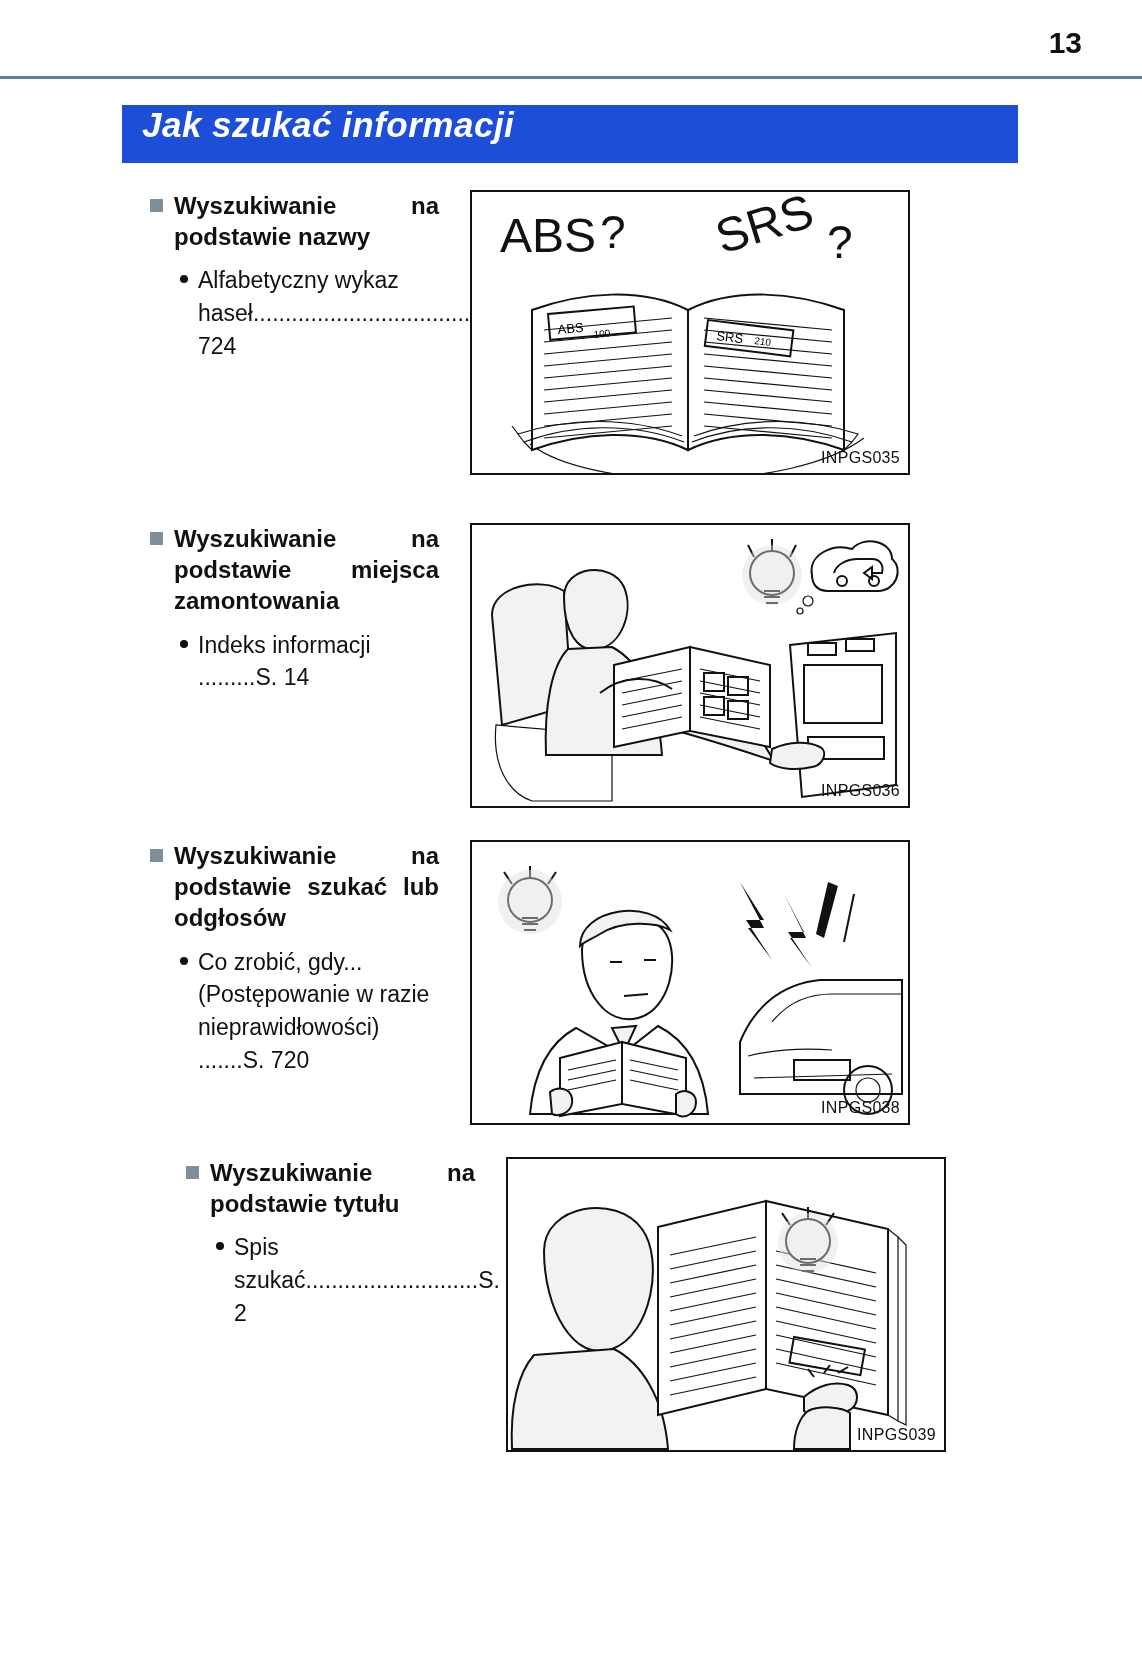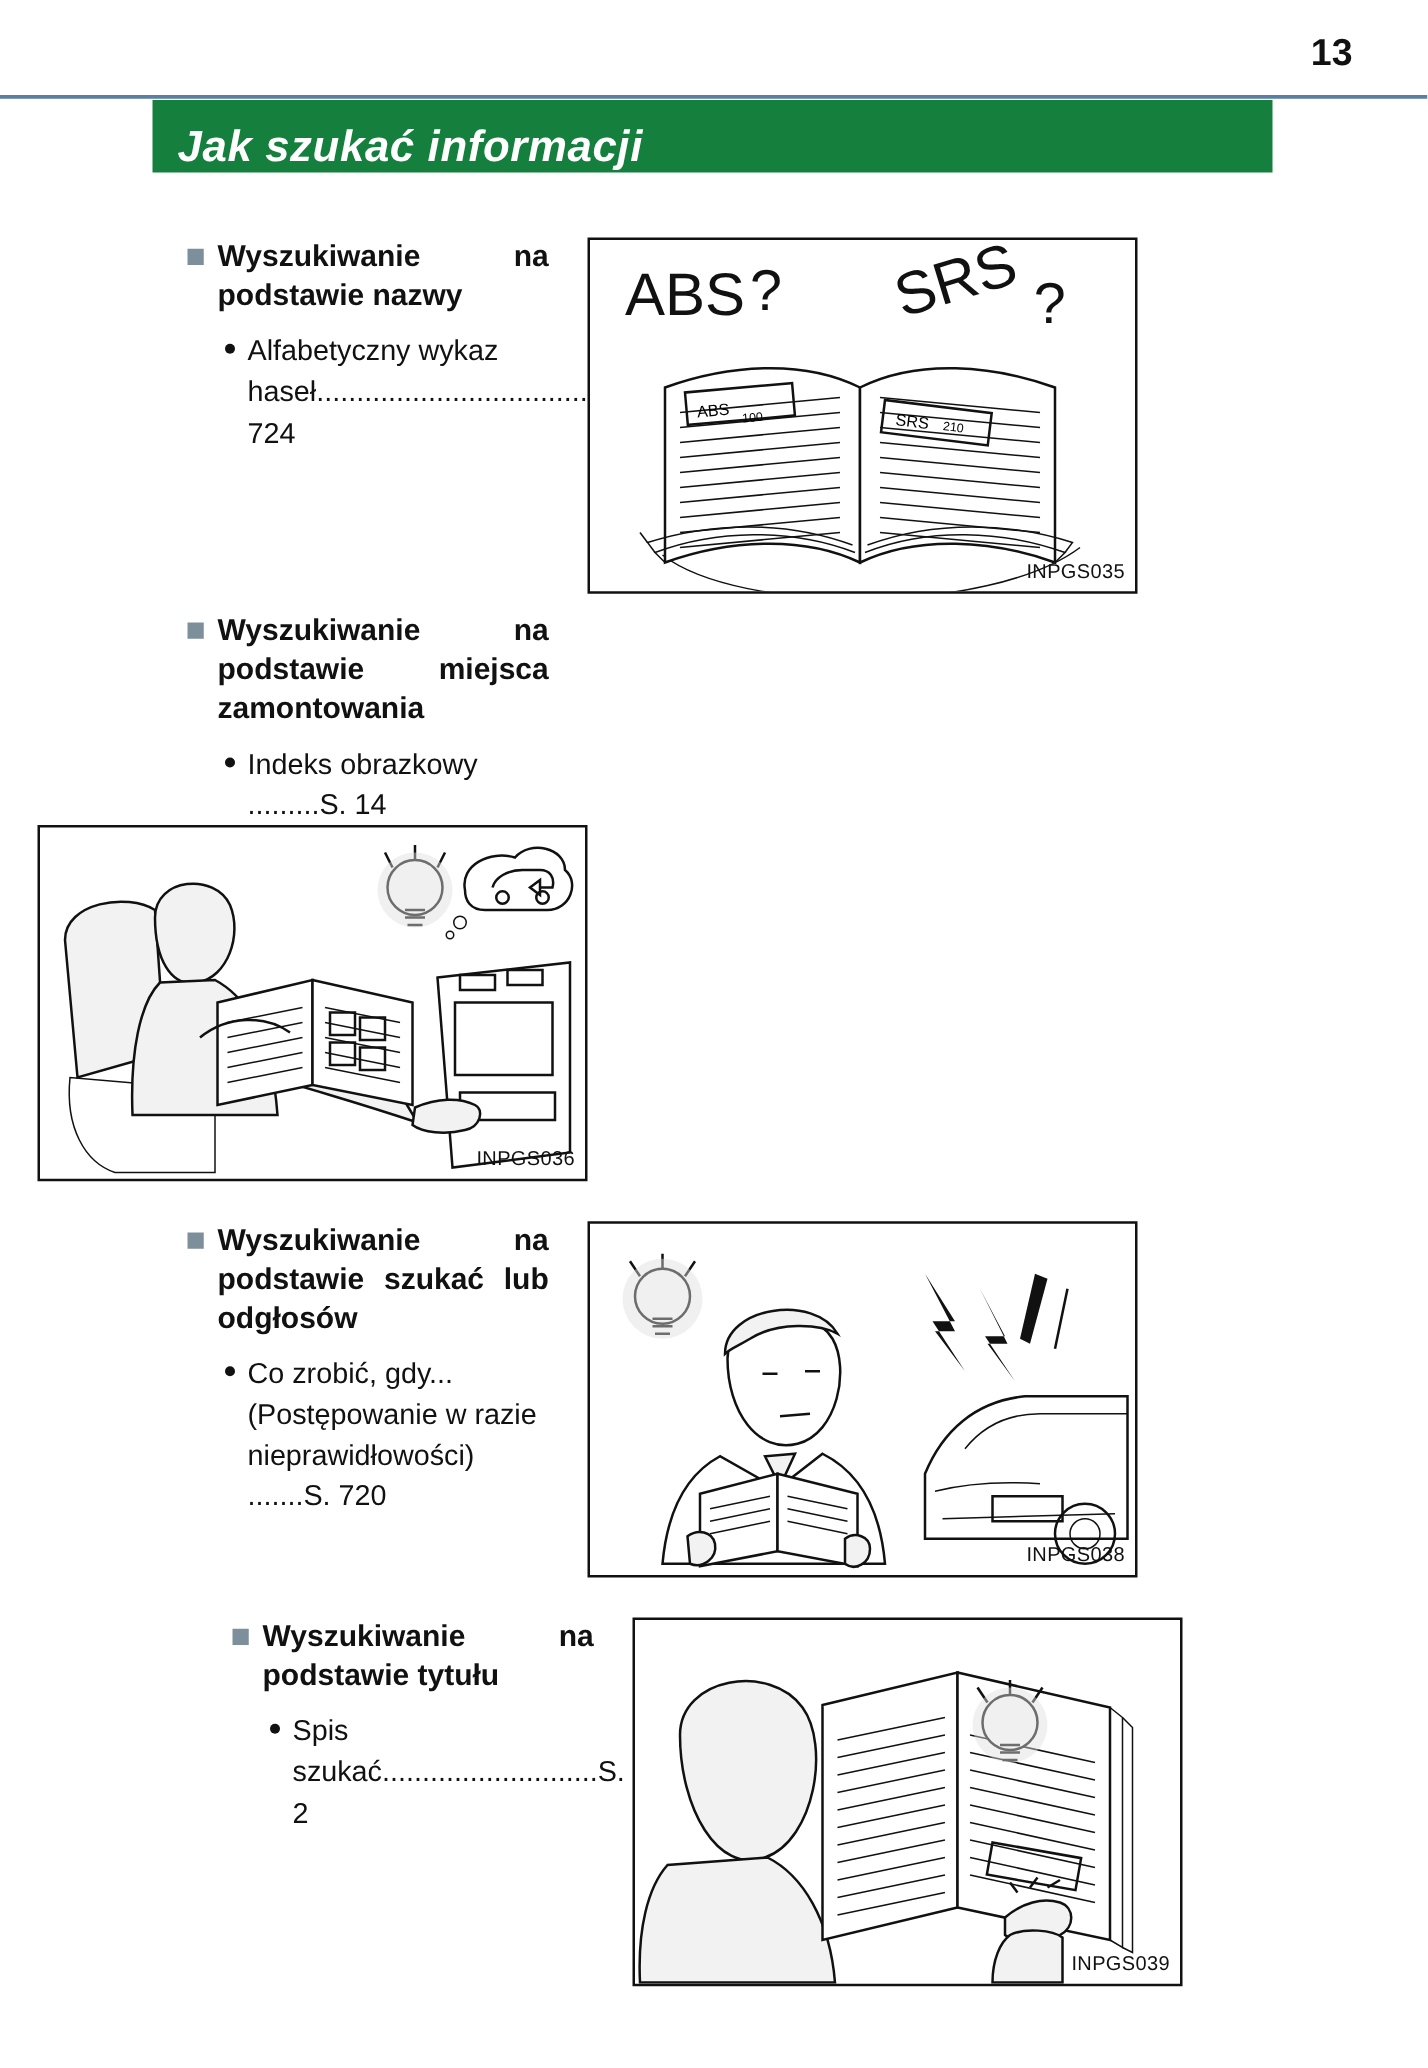--- a/index.html
+++ b/index.html
@@ -33,27 +33,27 @@
   .header-rule {
     position: absolute;
     top: 76px;
     left: 0;
     width: 1142px;
     height: 3px;
     background: #5a7fa0;
   }
   .chapter-bar {
     position: absolute;
-    top: 80px;
+    top: 105px;
     left: 122px;
     width: 896px;
     height: 58px;
-    background: #15803d;
+    background: #1d4ed8;
     display: flex;
-    align-items: flex-end;
+    align-items: flex-start;
   }
   .chapter-title {
     color: #ffffff;
     font-size: 35px;
     font-weight: bold;
     font-style: italic;
     padding-left: 20px;
     letter-spacing: 0.5px;
   }
   .content {
@@ -216,29 +216,29 @@
             <text x="28" y="60" font-size="48" font-family="Liberation Sans, sans-serif" fill="#111">ABS</text>
             <text x="128" y="56" font-size="46" font-family="Liberation Sans, sans-serif" fill="#111">?</text>
             <text x="250" y="62" font-size="48" font-family="Liberation Sans, sans-serif" fill="#111" transform="rotate(-17 250 62)">SRS</text>
             <text x="355" y="66" font-size="46" font-family="Liberation Sans, sans-serif" fill="#111">?</text>
           </svg>
           <div class="fig-code">INPGS035</div>
         </div>
       </div>
     </div>
 
-    <div class="row" style="margin-top:14px;flex-direction:column;">
+    <div class="row" style="margin-top:48px;">
       <div class="text-col">
         <div class="bullet-head">
           <span class="sq"></span>
           <span class="head-text">Wyszukiwanie na podstawie miejsca zamontowania</span>
         </div>
         <div class="sub">
           <span class="dot"></span>
-          <span class="sub-text"><span>Indeks obrazkowy</span> <span>.........</span><span>S. 14</span></span>
+          <span class="sub-text"><span>Indeks informacji</span> <span>.........</span><span>S. 14</span></span>
         </div>
       </div>
       <div class="img-col">
         <div class="figure" style="width:440px;height:285px;">
           <svg width="436" height="281" viewBox="0 0 436 281">
 
             <path class="fill-light" d="M20 90 C20 60 70 52 92 66 L100 180 L30 200 Z"></path>
             <path class="thin" d="M24 200 C20 240 36 268 60 276 L140 276 L140 210 Z" fill="#f7f7f7"></path>
 
             <path class="fill-light" d="M92 72 C92 40 140 36 152 62 C162 86 150 120 126 124 C104 128 92 104 92 72 Z"></path>

